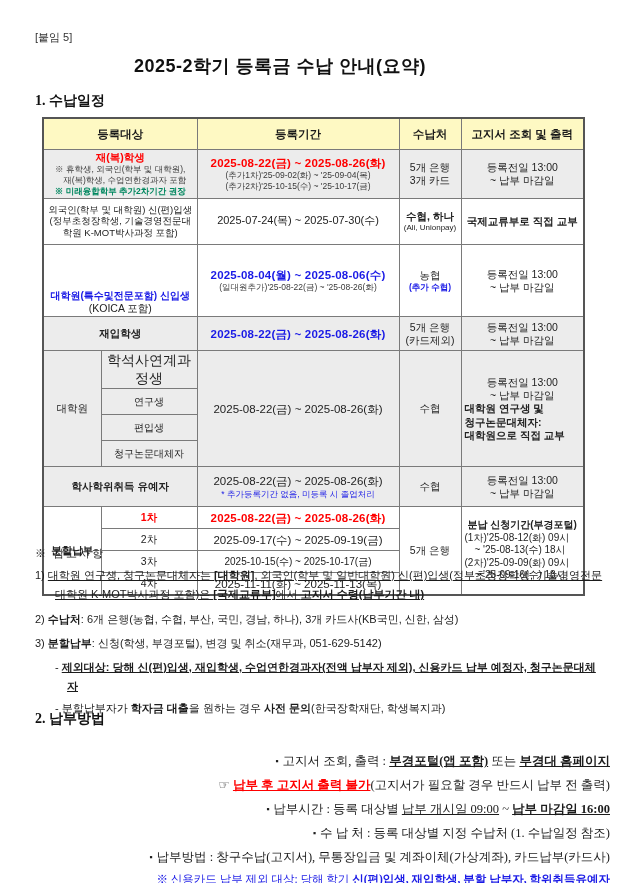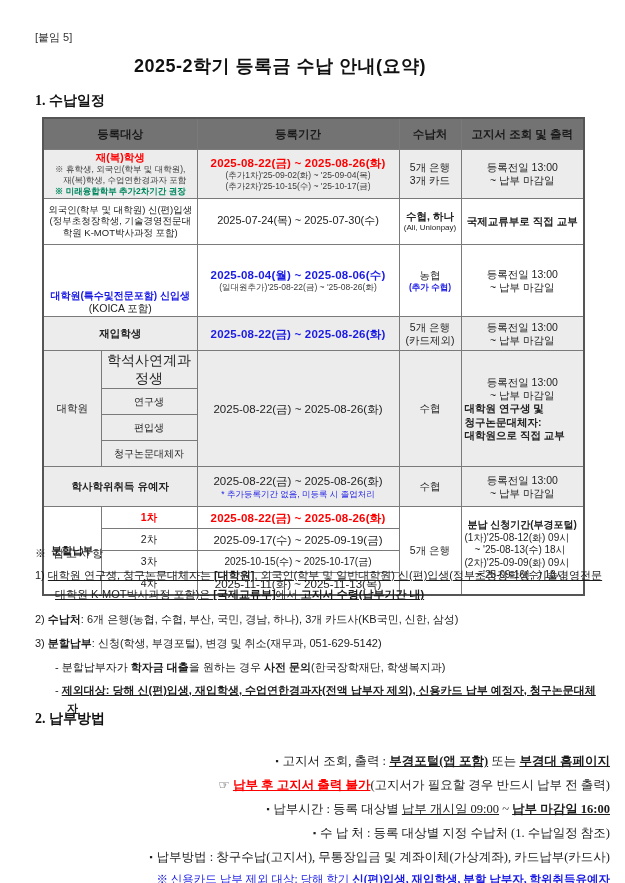--- a/index.html
+++ b/index.html
@@ -14,21 +14,21 @@
   .sec-head{position:absolute;left:35px;font-size:14px;font-weight:bold;color:#111;}
   #sec1{top:92px;}
   #sec2{top:710px;}
 
   table.sched{position:absolute;left:42px;top:117px;width:541px;
         border-collapse:collapse;table-layout:fixed;
         font-family:"Liberation Sans",sans-serif;font-size:10.5px;color:#222;
         border:2px solid #555;}
   table.sched td,table.sched th{border:1px solid #7a7a7a;padding:1px 3px;
         text-align:center;vertical-align:middle;line-height:1.25;}
-  tr.hdr th{background:#737373;height:28px;font-size:11.5px;font-weight:bold;color:#1a1a1a;}
+  tr.hdr th{background:#fef9c3;height:28px;font-size:11.5px;font-weight:bold;color:#1a1a1a;}
   tr.gray td{background:#ececec;}
   td.left{text-align:left;padding-left:5px;}
 
   .red{color:#f00;font-weight:bold;}
   .date-main{font-size:11.5px;font-weight:bold;letter-spacing:.2px;}
   .date-red{color:#f00;}
   .date-blue{color:#1a1ae6;}
   .blue-b{color:#1a1ae6;font-weight:bold;margin-top:44px;}
   .sm{font-size:8.5px;color:#3a3a3a;display:block;line-height:1.3;}
   .sm-blue{font-size:8.5px;color:#1a1ae6;font-weight:bold;display:block;line-height:1.3;}
@@ -262,24 +262,24 @@
   <div class="n-item">
     <span>1) </span><span class="u"><span>대학원 연구생, 청구논문대체자는 </span><span class="b">[대학원]</span><span>, 외국인(학부 및 일반대학원) 신(편)입생(정부초청장학생, 기술경영전문대학원 K-MOT박사과정 포함)은 </span><span class="b">[국제교류부]</span><span>에서 </span><span class="b">고지서 수령(납부기간 내)</span></span>
   </div>
   <div class="n-item">
     <span>2) </span><span class="b">수납처</span><span>: 6개 은행(농협, 수협, 부산, 국민, 경남, 하나), 3개 카드사(KB국민, 신한, 삼성)</span>
   </div>
   <div class="n-item">
     <span>3) </span><span class="b">분할납부</span><span>: 신청(학생, 부경포털), 변경 및 취소(재무과, 051-629-5142)</span>
   </div>
   <div class="n-sub">
+    <span>- </span><span class="bu">제외대상: 당해 신(편)입생, 재입학생, 수업연한경과자(전액 납부자 제외), 신용카드 납부 예정자, 청구논문대체자</span>
+  </div>
+  <div class="n-sub">
     <span>- </span><span>분할납부자가 </span><span class="b">학자금 대출</span><span>을 원하는 경우 </span><span class="b">사전 문의</span><span>(한국장학재단, 학생복지과)</span>
-  </div>
-  <div class="n-sub">
-    <span>- </span><span class="bu">제외대상: 당해 신(편)입생, 재입학생, 수업연한경과자(전액 납부자 제외), 신용카드 납부 예정자, 청구논문대체자</span>
   </div>
 </div>
 
 <div class="sec-head" id="sec2">2. 납부방법</div>
 
 <div class="method">
   <div class="m-line">
     <span class="bullet">▪</span><span>고지서 조회, 출력 : </span><span class="bu">부경포털(앱 포함)</span><span> 또는 </span><span class="bu">부경대 홈페이지</span>
   </div>
   <div class="m-indent">

